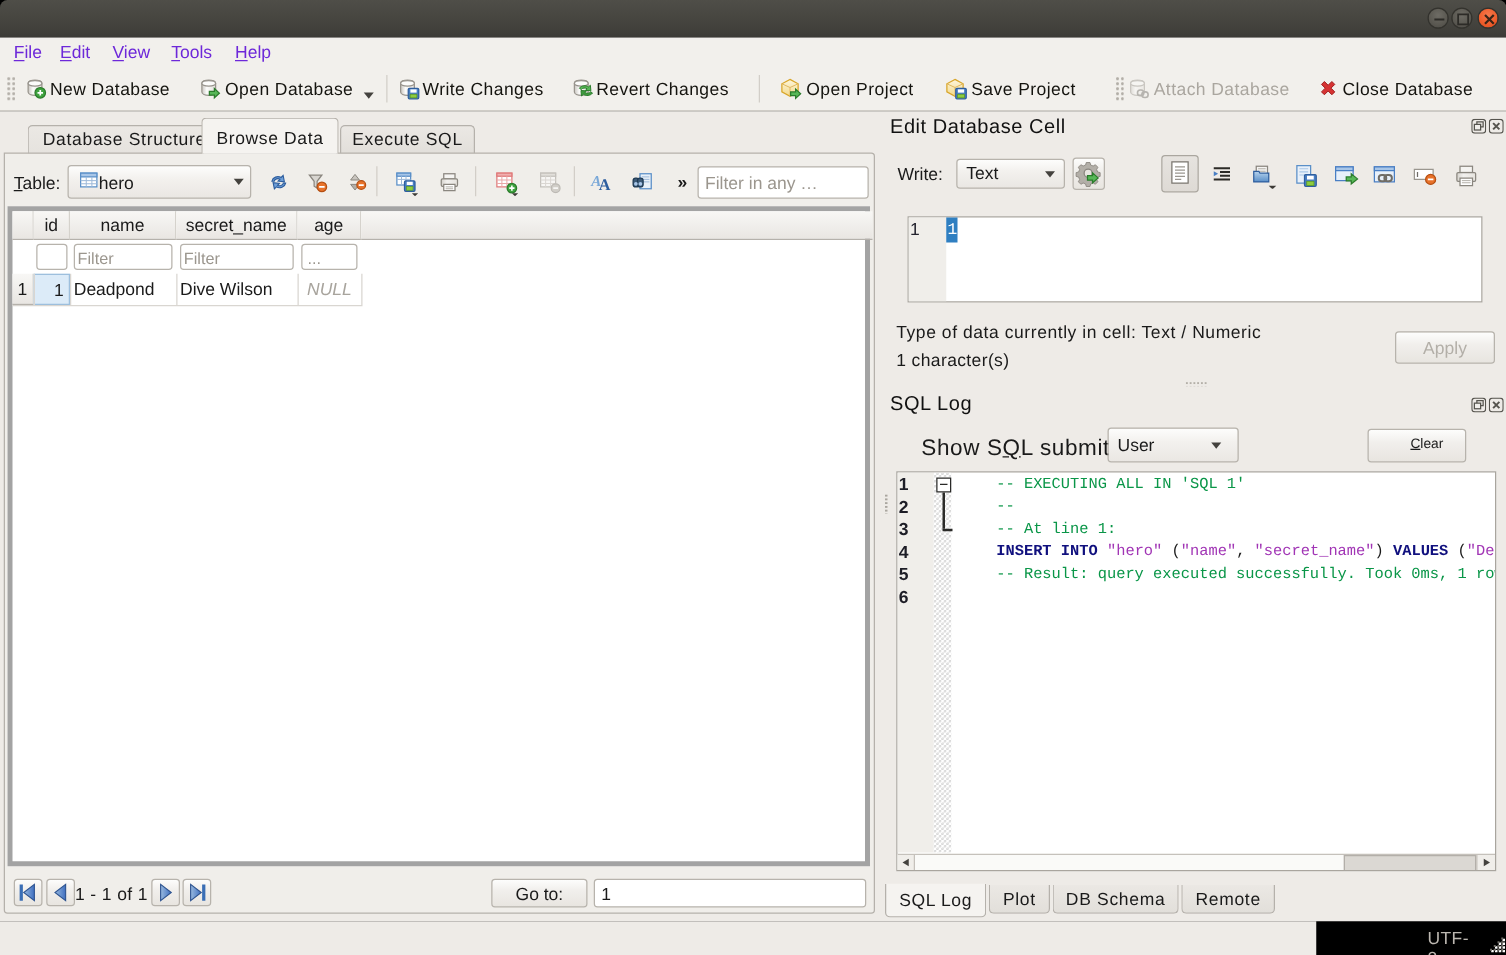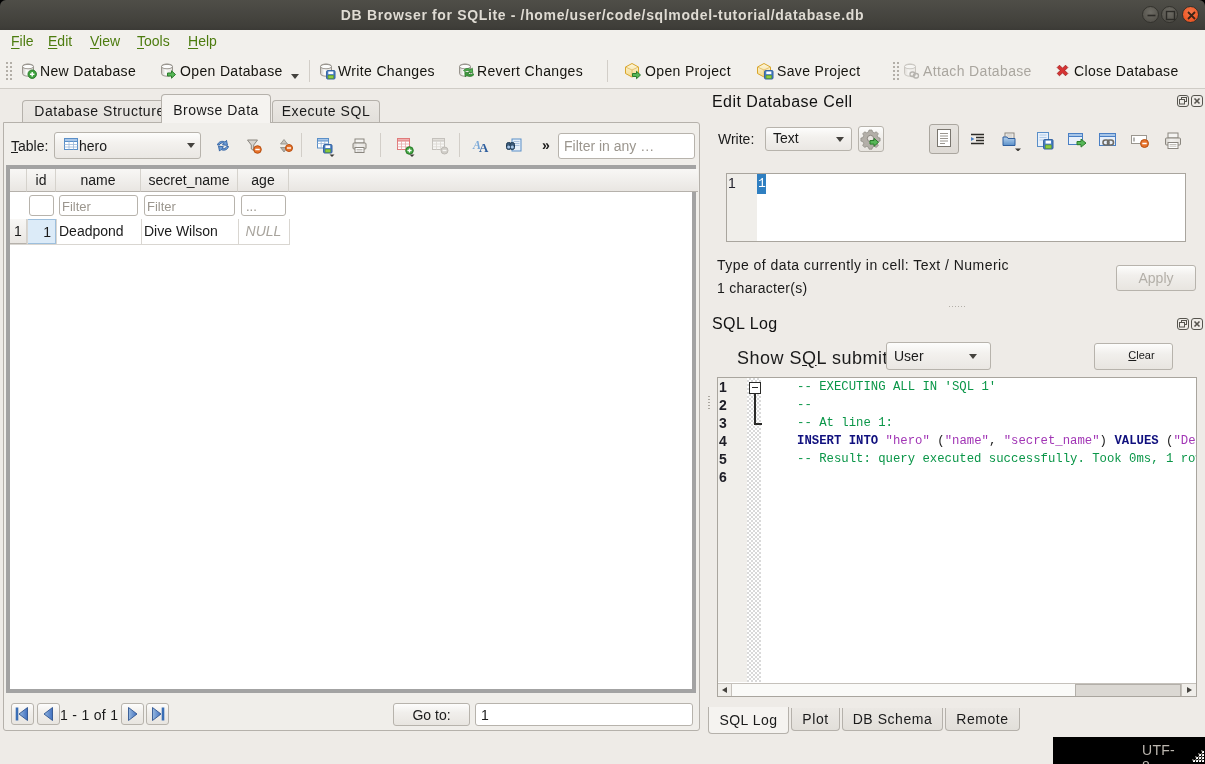--- a/index.html
+++ b/index.html
@@ -13,21 +13,21 @@
 #titletext { position:absolute; top:7px; left:0; width:100%; text-align:center;
   color:#dfdbd3; font-weight:bold; font-size:14px; letter-spacing:0.65px; }
 .winbtn { position:absolute; top:6px; width:17px; height:17px; border-radius:50%;
   background:radial-gradient(circle at 50% 35%, #6e6c65, #5a5851 60%, #4c4a45);
   border:1px solid #33322d; }
 .winbtn svg { position:absolute; left:0; top:0; }
 #btnclose { background:radial-gradient(circle at 50% 35%, #f4794c, #ef5c2a 60%, #d74d1e); }
 
 
 #menubar { position:absolute; left:0; top:30px; width:1205px; height:22px; background:#f2f0ec; }
-.menuitem { position:absolute; top:3px; font-size:14px; color:#4d7c0f; }
+.menuitem { position:absolute; top:3px; font-size:14px; color:#6d28d9; }
 .menuitem u { text-decoration:underline; text-underline-offset:2px; }
 
 
 #toolbar { position:absolute; left:0; top:52px; width:1205px; height:37px; background:#f2f0ec; border-bottom:1px solid #cfccc6; }
 .tbhandle { position:absolute; top:9px; width:7px; height:20px;
   background-image:radial-gradient(circle, #b3afa8 1px, transparent 1.3px);
   background-size:4px 4px; }
 .tbsep { position:absolute; top:8px; width:1px; height:22px; background:#d2cec8; }
 .tbtext { position:absolute; top:11px; font-size:14px; letter-spacing:0.35px; color:#15140f; }
 .tbtext.dis { color:#aaa69f; }
@@ -94,21 +94,20 @@
         <stop offset="1" stop-color="#f3d98a"></stop>
     </linearGradient>
     <linearGradient id="blueg" x1="0" y1="0" x2="0" y2="1">
       <stop offset="0" stop-color="#b7d3ee"></stop>
         <stop offset="1" stop-color="#5a8fc8"></stop>
     </linearGradient>
   </defs>
 </svg>
 
 <div id="titlebar">
-  <div id="titletext">DB Browser for SQLite - /home/user/code/sqlmodel-tutorial/database.db</div>
   <div class="winbtn" style="left:1142px;">
     <svg width="17" height="17">
         <line x1="4.5" y1="8.5" x2="12.5" y2="8.5" stroke="#2c2b27" stroke-width="1.6"></line>
       </svg>
   </div>
   <div class="winbtn" style="left:1161px;">
     <svg width="17" height="17">
         <rect x="4.5" y="4.5" width="8" height="8" fill="none" stroke="#2c2b27" stroke-width="1.4"></rect>
       </svg>
   </div>

